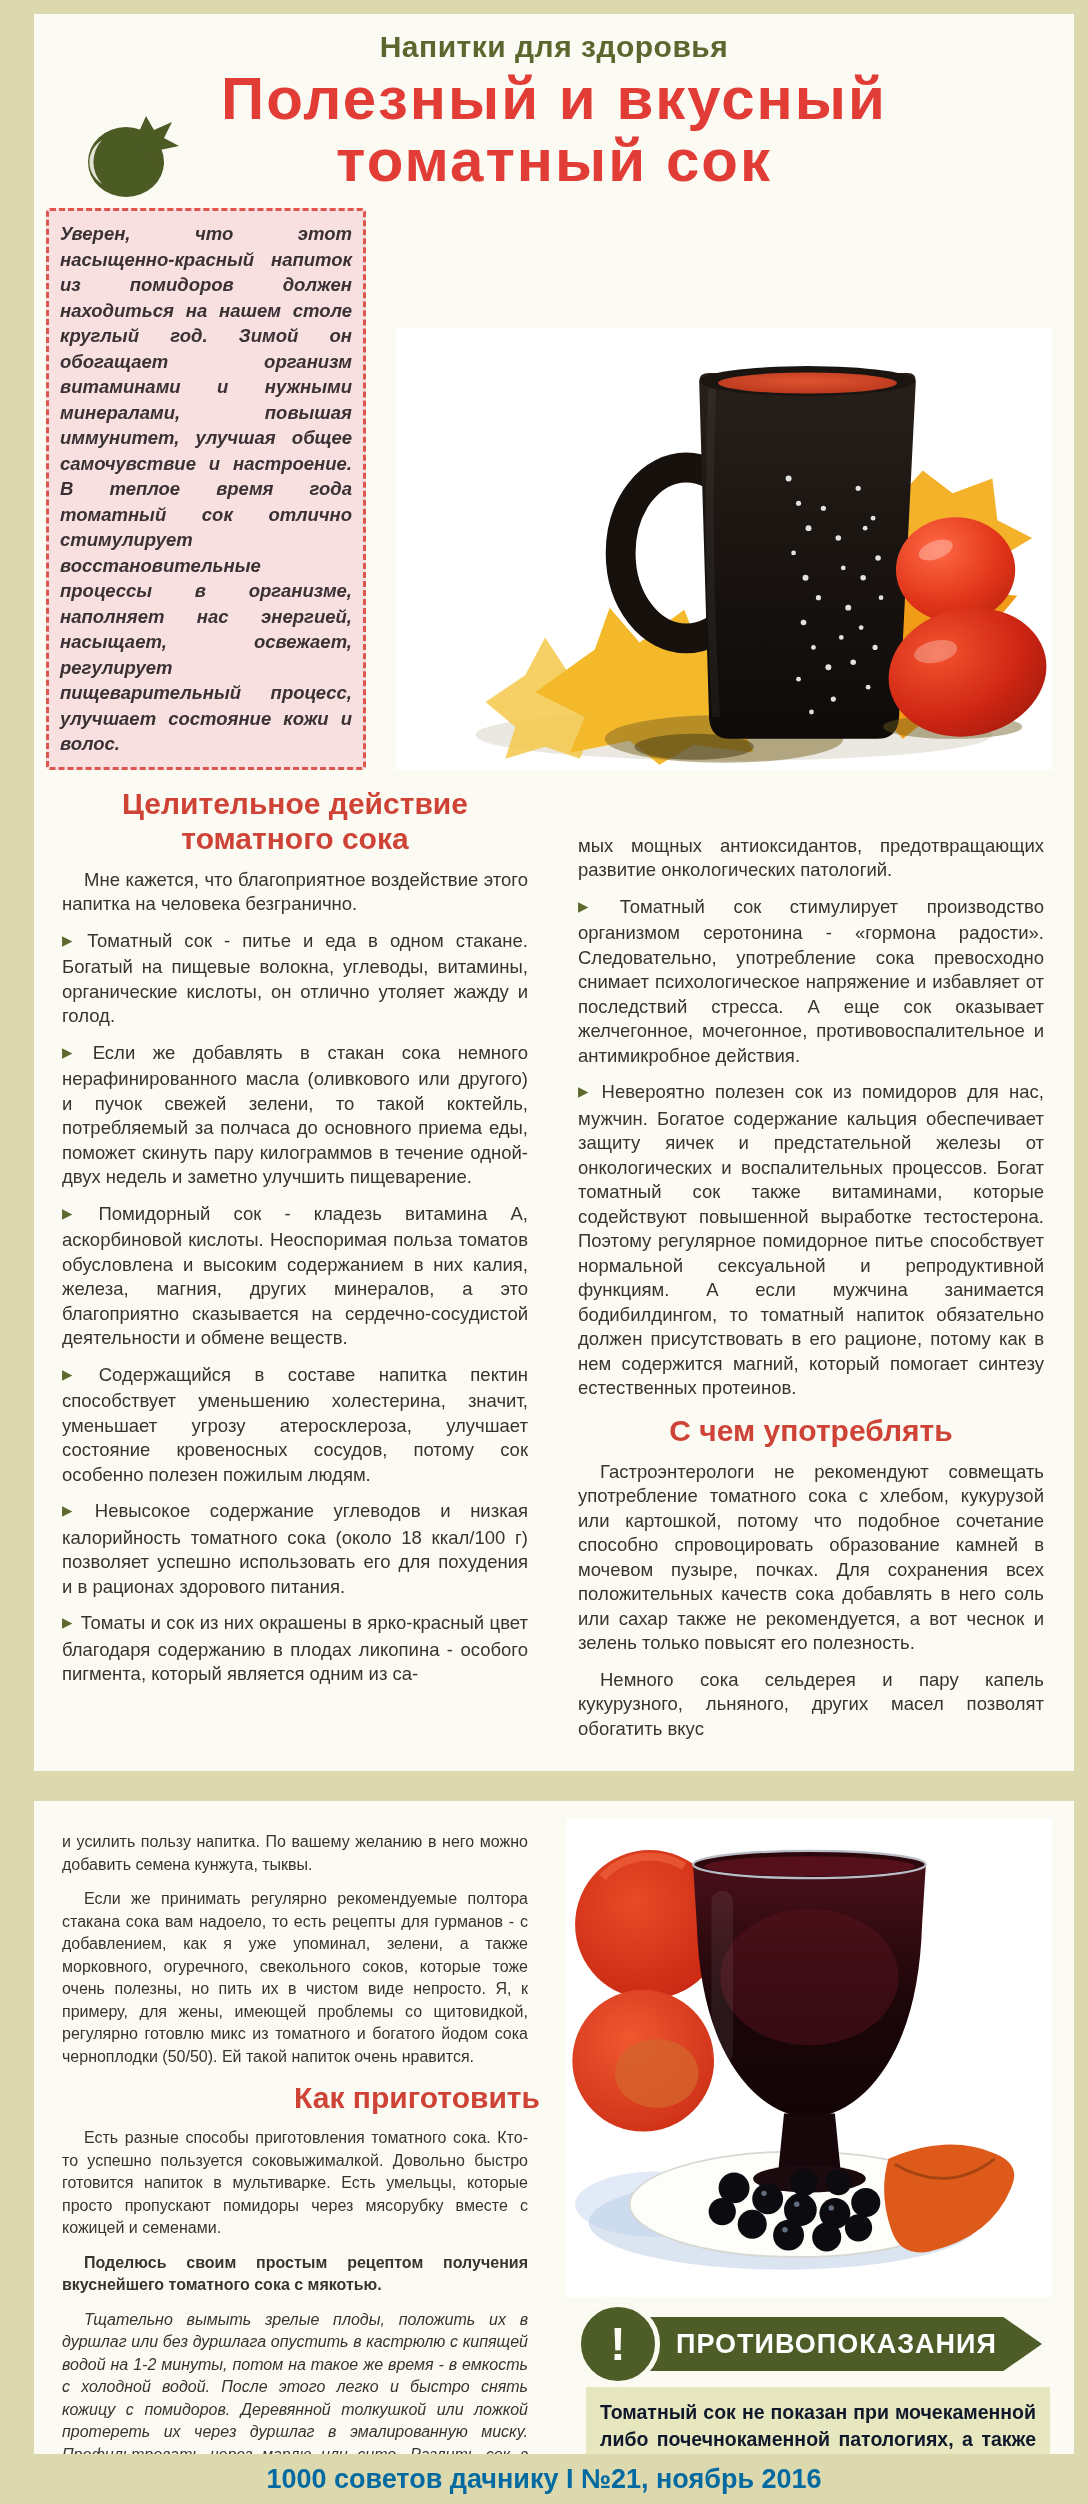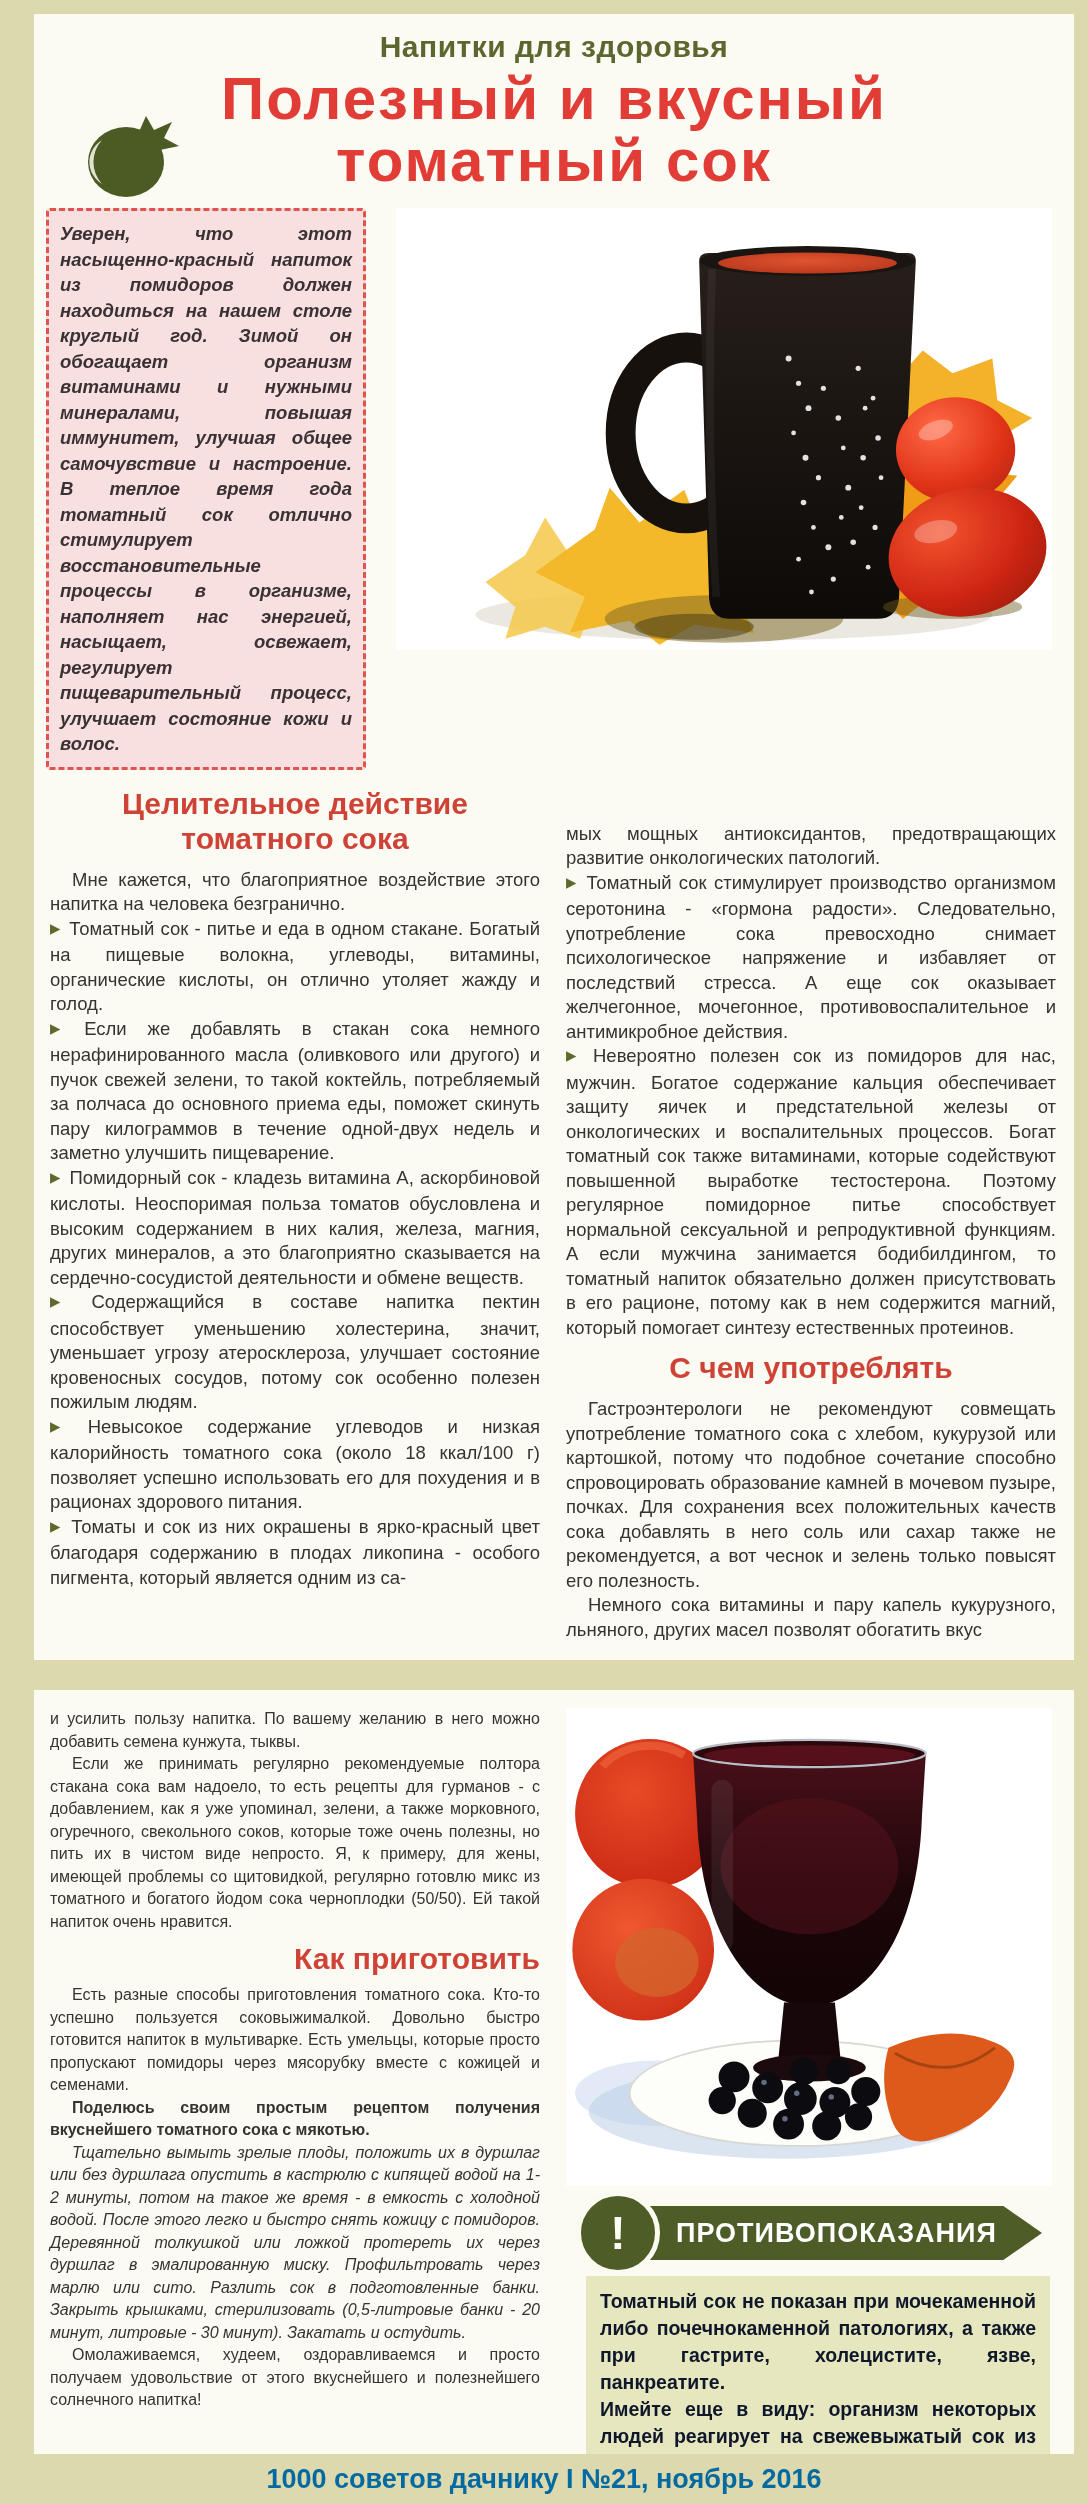--- a/index.html
+++ b/index.html
@@ -29,41 +29,41 @@
   .kicker{
     text-align:center;color:var(--olive);
     font-size:30px;font-weight:600;margin-top:10px;letter-spacing:0.5px;
   }
   .title-wrap{position:relative;text-align:center;margin-top:4px;}
   .title-line{
     color:var(--red-title);font-weight:bold;font-size:60px;line-height:62px;
     letter-spacing:2px;
   }
   .tomato-logo{position:absolute;left:42px;top:40px;width:104px;height:94px;}
-  .top-row{display:flex;gap:30px;padding:16px 22px 4px 12px;align-items:flex-start;}
+  .top-row{display:flex;gap:30px;padding:16px 22px 4px 12px;align-items:flex-end;}
   .intro-box{
     flex:0 0 292px;
     background:var(--pinkbg);
     border:3px dashed var(--pinkborder);
     border-radius:4px;
     padding:10px 11px;
     font-style:italic;font-weight:bold;
     font-size:18.5px;line-height:25.5px;color:#3a3134;
     text-align:justify;
   }
   .photo{position:relative;background:#fff;}
   .photo1{flex:1;height:442px;}
   .photo1 svg,.photo2 svg{width:100%;height:100%;display:block;}
   .cols{display:grid;grid-template-columns:1fr 1fr;gap:0 26px;padding:2px 18px 8px 16px;}
   .col2u{padding-top:46px;}
   h2.section{
     color:var(--red-head);font-size:30px;line-height:35px;font-weight:bold;
     text-align:center;margin:10px 0 12px 0;
   }
-  p.para{margin:0;font-size:18.5px;line-height:24.5px;text-align:justify;color:var(--ink);}
+  p.para{margin:12px;font-size:18.5px;line-height:24.5px;text-align:justify;color:var(--ink);}
   p.indent{text-indent:22px;}
   .bul{color:#5c6a2d;font-size:13.5px;margin-right:8px;position:relative;top:-2px;}
   
   .lowcol p.para{font-size:16px;line-height:22.5px;}
   .lowcol h2.section{margin:8px 0 8px 0;text-align:right;}
   p.bold-note{font-weight:bold;}
   p.recipe{font-style:italic;}
   .photo2{height:478px;margin:0 4px 0 0;}
   .contra{position:relative;margin:20px 0 0 10px;}
   .banner{
@@ -209,21 +209,21 @@
         <p class="para"><span class="bul">▶</span><span>Невысокое содержание углеводов и низкая калорийность томатного сока (около 18 ккал/100 г) позволяет успешно использовать его для похудения и в рационах здорового питания.</span></p>
         <p class="para"><span class="bul">▶</span><span>Томаты и сок из них окрашены в ярко-красный цвет благодаря содержанию в плодах ликопина - особого пигмента, который является одним из са-</span></p>
       </div>
 
       <div class="col2u">
         <p class="para">мых мощных антиоксидантов, предотвращающих развитие онкологических патологий.</p>
         <p class="para"><span class="bul">▶</span><span>Томатный сок стимулирует производство организмом серотонина - «гормона радости». Следовательно, употребление сока превосходно снимает психологическое напряжение и избавляет от последствий стресса. А еще сок оказывает желчегонное, мочегонное, противовоспалительное и антимикробное действия.</span></p>
         <p class="para"><span class="bul">▶</span><span>Невероятно полезен сок из помидоров для нас, мужчин. Богатое содержание кальция обеспечивает защиту яичек и предстательной железы от онкологических и воспалительных процессов. Богат томатный сок также витаминами, которые содействуют повышенной выработке тестостерона. Поэтому регулярное помидорное питье способствует нормальной сексуальной и репродуктивной функциям. А если мужчина занимается бодибилдингом, то томатный напиток обязательно должен присутствовать в его рационе, потому как в нем содержится магний, который помогает синтезу естественных протеинов.</span></p>
         <h2 class="section">С чем употреблять</h2>
         <p class="para indent">Гастроэнтерологи не рекомендуют совмещать употребление томатного сока с хлебом, кукурузой или картошкой, потому что подобное сочетание способно спровоцировать образование камней в мочевом пузыре, почках. Для сохранения всех положительных качеств сока добавлять в него соль или сахар также не рекомендуется, а вот чеснок и зелень только повысят его полезность.</p>
-        <p class="para indent">Немного сока витамины и пару капель кукурузного, льняного, других масел позволят обогатить вкус</p>
+        <p class="para indent">Немного сока сельдерея и пару капель кукурузного, льняного, других масел позволят обогатить вкус</p>
       </div>
     </div>
   </div>
 
   <div class="content lower">
     <div class="cols lowcol">
 
       <div>
         <p class="para">и усилить пользу напитка. По вашему желанию в него можно добавить семена кунжута, тыквы.</p>
         <p class="para indent">Если же принимать регулярно рекомендуемые полтора стакана сока вам надоело, то есть рецепты для гурманов - с добавлением, как я уже упоминал, зелени, а также морковного, огуречного, свекольного соков, которые тоже очень полезны, но пить их в чистом виде непросто. Я, к примеру, для жены, имеющей проблемы со щитовидкой, регулярно готовлю микс из томатного и богатого йодом сока черноплодки (50/50). Ей такой напиток очень нравится.</p>

